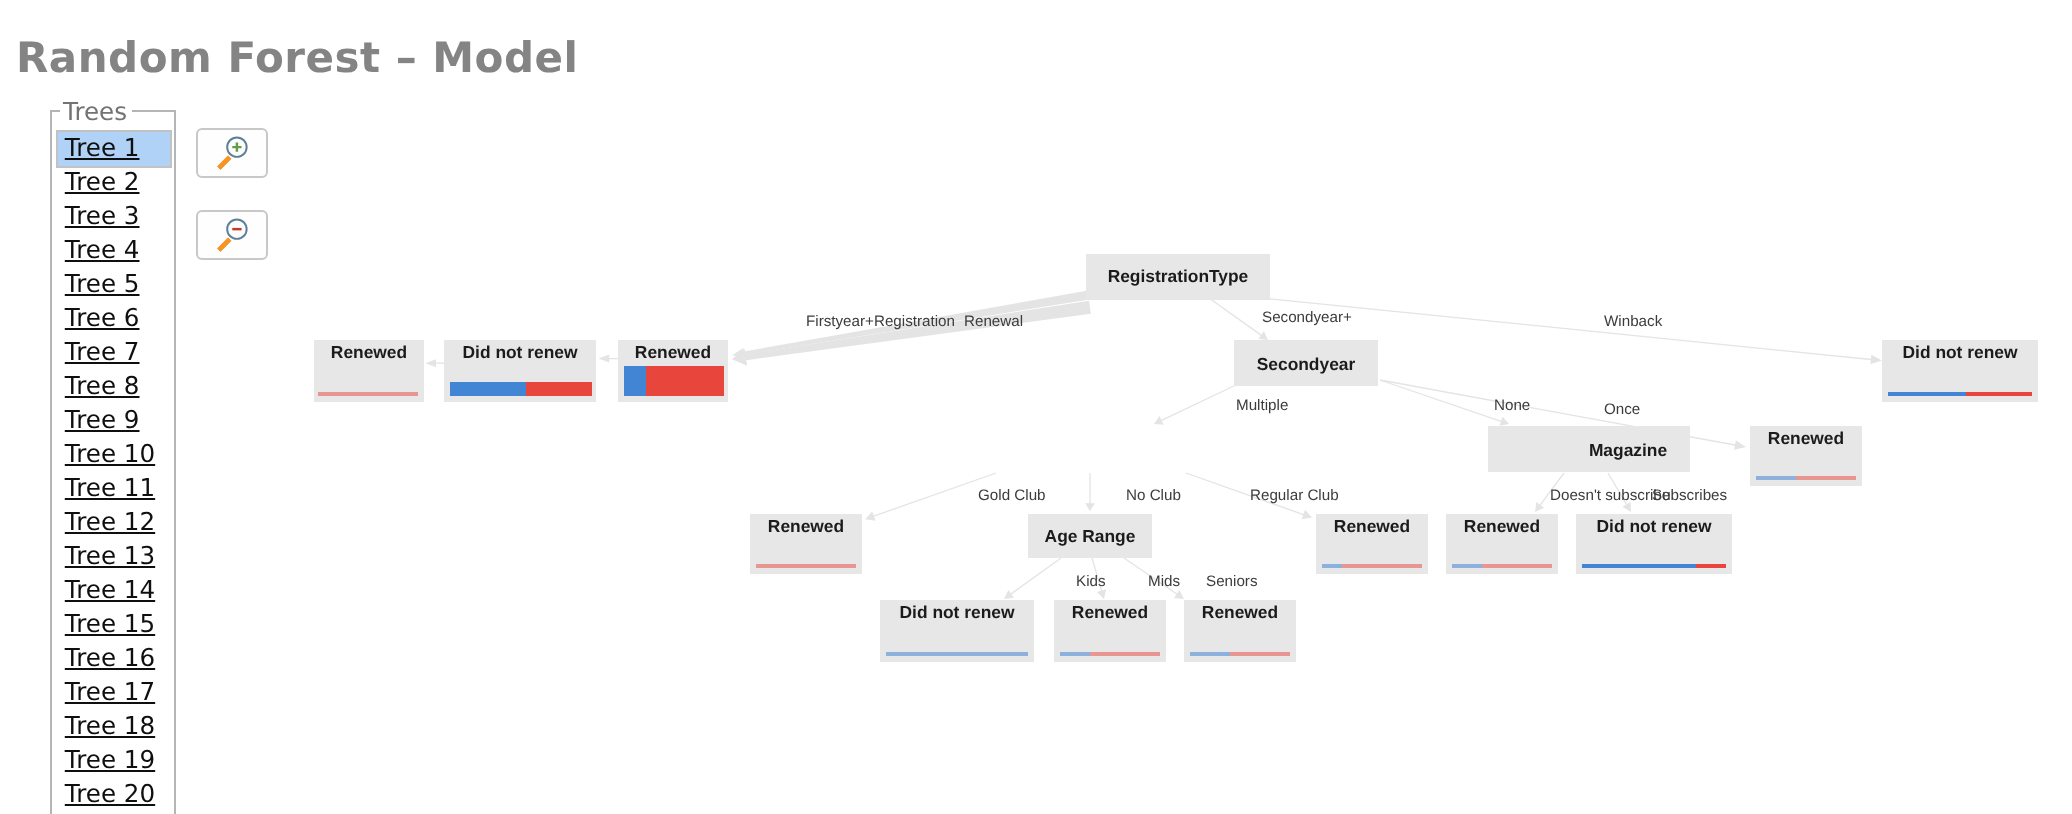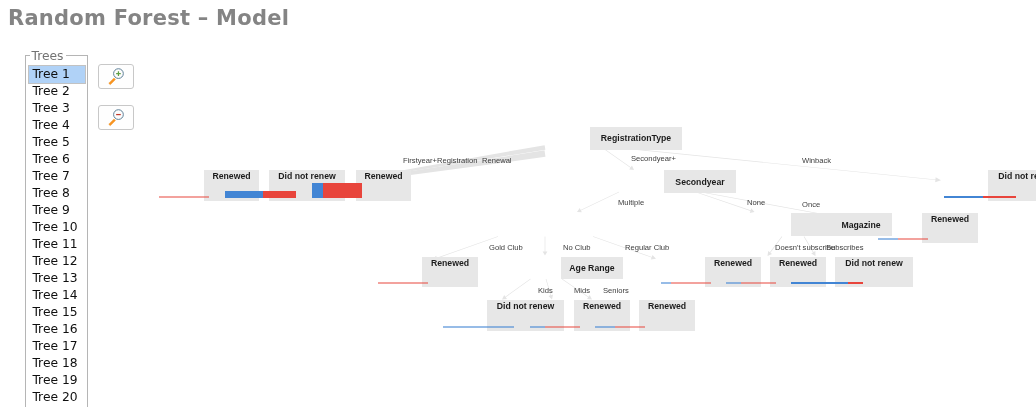--- a/index.html
+++ b/index.html
@@ -1,38 +1,38 @@
 <!DOCTYPE html>
 <html><head>
 <meta charset="utf-8">
 <title>Random Forest - Model</title>
 <style>
   html,body{margin:0;padding:0;}
   body{width:1036px;height:407px;background:#ffffff;overflow:hidden;
        font-family:"DejaVu Sans","Liberation Sans",sans-serif;}
-  #page-title{position:absolute;left:8px;top:8px;font-size:21px;font-weight:bold;
+  #page-title{position:absolute;left:8px;top:19px;font-size:21px;font-weight:bold;
               color:#848484;letter-spacing:0.25px;line-height:21px;}
   
   #trees-group{position:absolute;left:25px;top:55px;width:63px;height:357px;
                border:1px solid #b5b5b5;box-sizing:border-box;}
   #trees-legend{position:absolute;left:29.5px;top:49.8px;font-size:12.3px;font-weight:normal;
                 color:#737373;background:#fff;padding:0 2px;line-height:13px;}
   #trees-list{position:absolute;left:29px;top:65.5px;width:55.5px;}
   .tree-item{font-size:12.3px;color:#0f0f0f;height:17px;line-height:17px;padding-left:3.4px;
-             white-space:nowrap;}
+             white-space:nowrap;text-decoration:underline;}
   .tree-item.sel{background:#b0d2f7;box-shadow:0 0 0 1px #c2c2c2;}
   .toolbtn{position:absolute;background:#fefefe;border:1px solid #c8c8c8;border-radius:3px;
            box-sizing:border-box;display:flex;align-items:center;justify-content:center;}
   #zoom-in-btn{left:98px;top:64px;width:36px;height:25px;}
   #zoom-out-btn{left:98px;top:105px;width:36px;height:25px;}
 
   
   #canvas{position:absolute;left:0;top:0;width:1036px;height:407px;}
   #edges{position:absolute;left:0;top:0;width:1036px;height:407px;}
-  .node{position:absolute;background:#e7e7e7;box-sizing:border-box;margin-left:47px;}
+  .node{position:absolute;background:#e7e7e7;box-sizing:border-box;}
   .node .lbl{position:absolute;left:0;right:0;text-align:center;font-size:8.7px;
              font-family:"Liberation Sans",sans-serif;
              font-weight:bold;color:#1b1b1b;white-space:nowrap;line-height:10px;}
   .bar{position:absolute;overflow:hidden;}
   .bar i{position:absolute;top:0;bottom:0;display:block;}
   .elabel{position:absolute;font-size:7.6px;font-family:"Liberation Sans",sans-serif;
           color:#3c3c3c;white-space:nowrap;line-height:9px;margin-left:32px;}
 </style>
 </head>
 <body>

